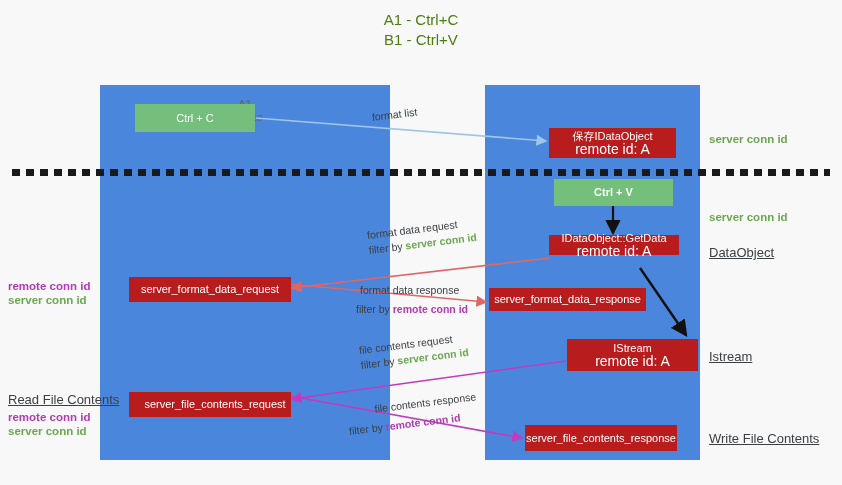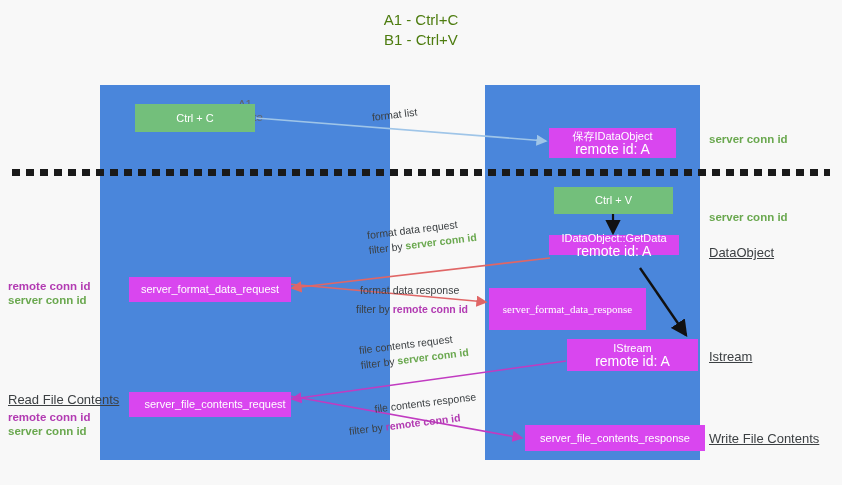--- a/index.html
+++ b/index.html
@@ -68,21 +68,21 @@
     flex-direction: column;
     align-items: center;
     justify-content: center;
     text-align: center;
     color: #ffffff;
     font-size: 11px;
     line-height: 13px;
     padding: 3px 6px;
   }
   .node.green  { background: #73bf7b; }
-  .node.orange { background: #d946ef; }
+  .node.orange { background: #b91c1c; }
   .node .l2 { font-size: 14px; }
 
   
   .ann {
     font-size: 11.5px;
     line-height: 14px;
     font-weight: bold;
   }
   .ann.green  { color: #6aa84f; }
   .ann.purple { color: #b23bb2; }
@@ -170,39 +170,39 @@
 
   <div class="abs node orange" style="left:129px; top:392px; width:162px; height:25px;padding-left:16px;">
     <div>server_file_contents_request</div>
   </div>
 
   <div class="abs node orange" style="left:549px; top:128px; width:127px; height:30px;">
     <div>保存IDataObject</div>
     <div class="l2">remote id: A</div>
   </div>
 
-  <div class="abs node green" style="left:554px; top:187px; width:119px; height:27px;">
+  <div class="abs node green" style="left:554px; top:179px; width:119px; height:27px;font-weight:bold;">
     <div>Ctrl + V</div>
   </div>
 
   <div class="abs node orange" style="left:549px; top:235px; width:130px; height:20px;">
     <div>IDataObject::GetData</div>
     <div class="l2">remote id: A</div>
   </div>
 
-  <div class="abs node orange" style="left:489px; top:288px; width:157px; height:42px;font-family:Liberation Serif, serif;">
+  <div class="abs node orange" style="left:489px; top:288px; width:157px; height:23px;">
     <div>server_format_data_response</div>
   </div>
 
   <div class="abs node orange" style="left:567px; top:339px; width:131px; height:32px;">
     <div>IStream</div>
     <div class="l2">remote id: A</div>
   </div>
 
-  <div class="abs node orange" style="left:525px; top:425px; width:180px; height:26px;">
+  <div class="abs node orange" style="left:525px; top:425px; width:152px; height:26px;">
     <div>server_file_contents_response</div>
   </div>
 
   <div class="abs ann green" style="left:709px; top:132px;">server conn id</div>
 
   <div class="abs ann green" style="left:709px; top:210px;">server conn id</div>
 
   <div class="abs plain" style="left:709px; top:245px;">DataObject</div>
 
   <div class="abs plain" style="left:709px; top:349px;">Istream</div>

